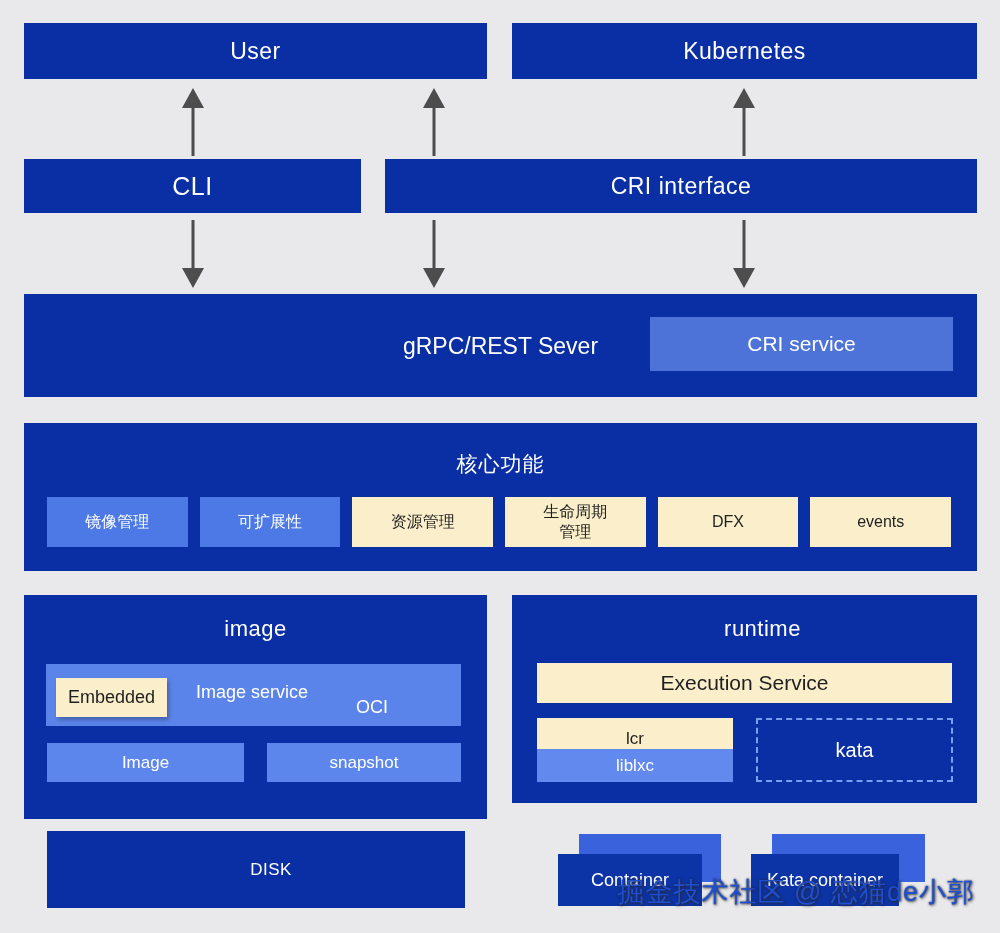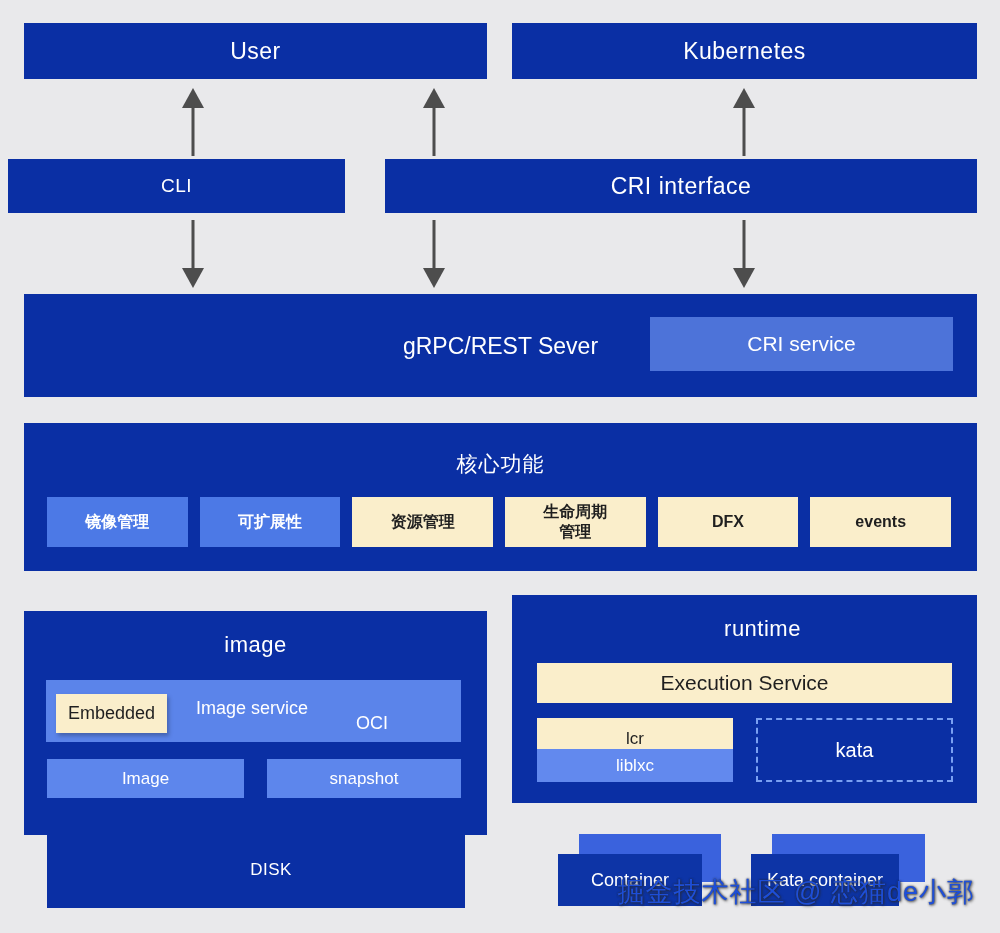--- a/index.html
+++ b/index.html
@@ -19,21 +19,21 @@
     display: flex;
     align-items: center;
     justify-content: center;
     text-align: center;
   }
   .lbl { letter-spacing: 0.5px; }
 
   
   .user-box        { left: 24px;  top: 23px;  width: 463px; height: 56px; font-size: 23px; }
   .kubernetes-box  { left: 512px; top: 23px;  width: 465px; height: 56px; font-size: 23px; }
-  .cli-box         { left: 8px;  top: 159px; width: 337px; height: 54px; font-size: 19px; }
+  .cli-box         { left: 24px;  top: 159px; width: 337px; height: 54px; font-size: 25px; }
   .cri-box         { left: 385px; top: 159px; width: 592px; height: 54px; font-size: 23px; }
 
   
   .arrow { position: absolute; width: 22px; }
   .arrow .shaft { position: absolute; left: 50%; transform: translateX(-50%); width: 3px; background: #4d4d4d; }
   .arrow .head  { position: absolute; left: 50%; transform: translateX(-50%); width: 0; height: 0;
                   border-left: 11px solid transparent; border-right: 11px solid transparent; }
   .arrow.up    { top: 88px;  height: 68px; }
   .arrow.up   .head  { top: 0; border-bottom: 20px solid #4d4d4d; }
   .arrow.up   .shaft { top: 16px; bottom: 0; }
@@ -47,30 +47,30 @@
   .server-box .server-title { position: absolute; left: 0; width: 100%; text-align: center; top: 50%; transform: translateY(-50%); }
   .cri-service-box {
     position: absolute; left: 626px; top: 23px; width: 303px; height: 54px;
     background: #4d73d9; color: #fff; font-size: 21px;
     display: flex; align-items: center; justify-content: center;
   }
 
   
   .core-box { left: 24px; top: 423px; width: 953px; height: 148px; display: block; }
   .core-title { text-align: center; font-size: 21px; padding-top: 27px; letter-spacing: 1px; }
-  .core-row { position: absolute; left: 23px; right: 26px; top: 74px; height: 50px; display: flex; gap: 12px; font-weight: bold; }
+  .core-row { position: absolute; left: 23px; right: 26px; top: 74px; height: 50px; display: flex; gap: 12px; }
   .chip {
     flex: 1; display: flex; align-items: center; justify-content: center;
     font-size: 16px; text-align: center; white-space: pre-line; line-height: 1.25;
   }
   .chip.blue  { background: #4c79e6; color: #ffffff; }
   .chip.cream { background: #faeecb; color: #1f1f1f; }
 
   
-  .image-box   { left: 24px;  top: 595px; width: 463px; height: 224px; display: block; margin-top: 16px; }
+  .image-box   { left: 24px;  top: 595px; width: 463px; height: 224px; display: block; }
   .runtime-box { left: 512px; top: 595px; width: 465px; height: 208px; display: block; padding-left: 36px; }
   .section-title { text-align: center; font-size: 22px; padding-top: 21px; letter-spacing: 0.5px; }
 
   .img-service {
     position: absolute; left: 22px; top: 69px; width: 415px; height: 62px;
     background: #5b84ea; color: #fff;
   }
   .embedded-box {
     position: absolute; left: 10px; top: 14px; width: 111px; height: 39px;
     background: #faeecb; color: #1f1f1f; font-size: 18px;

